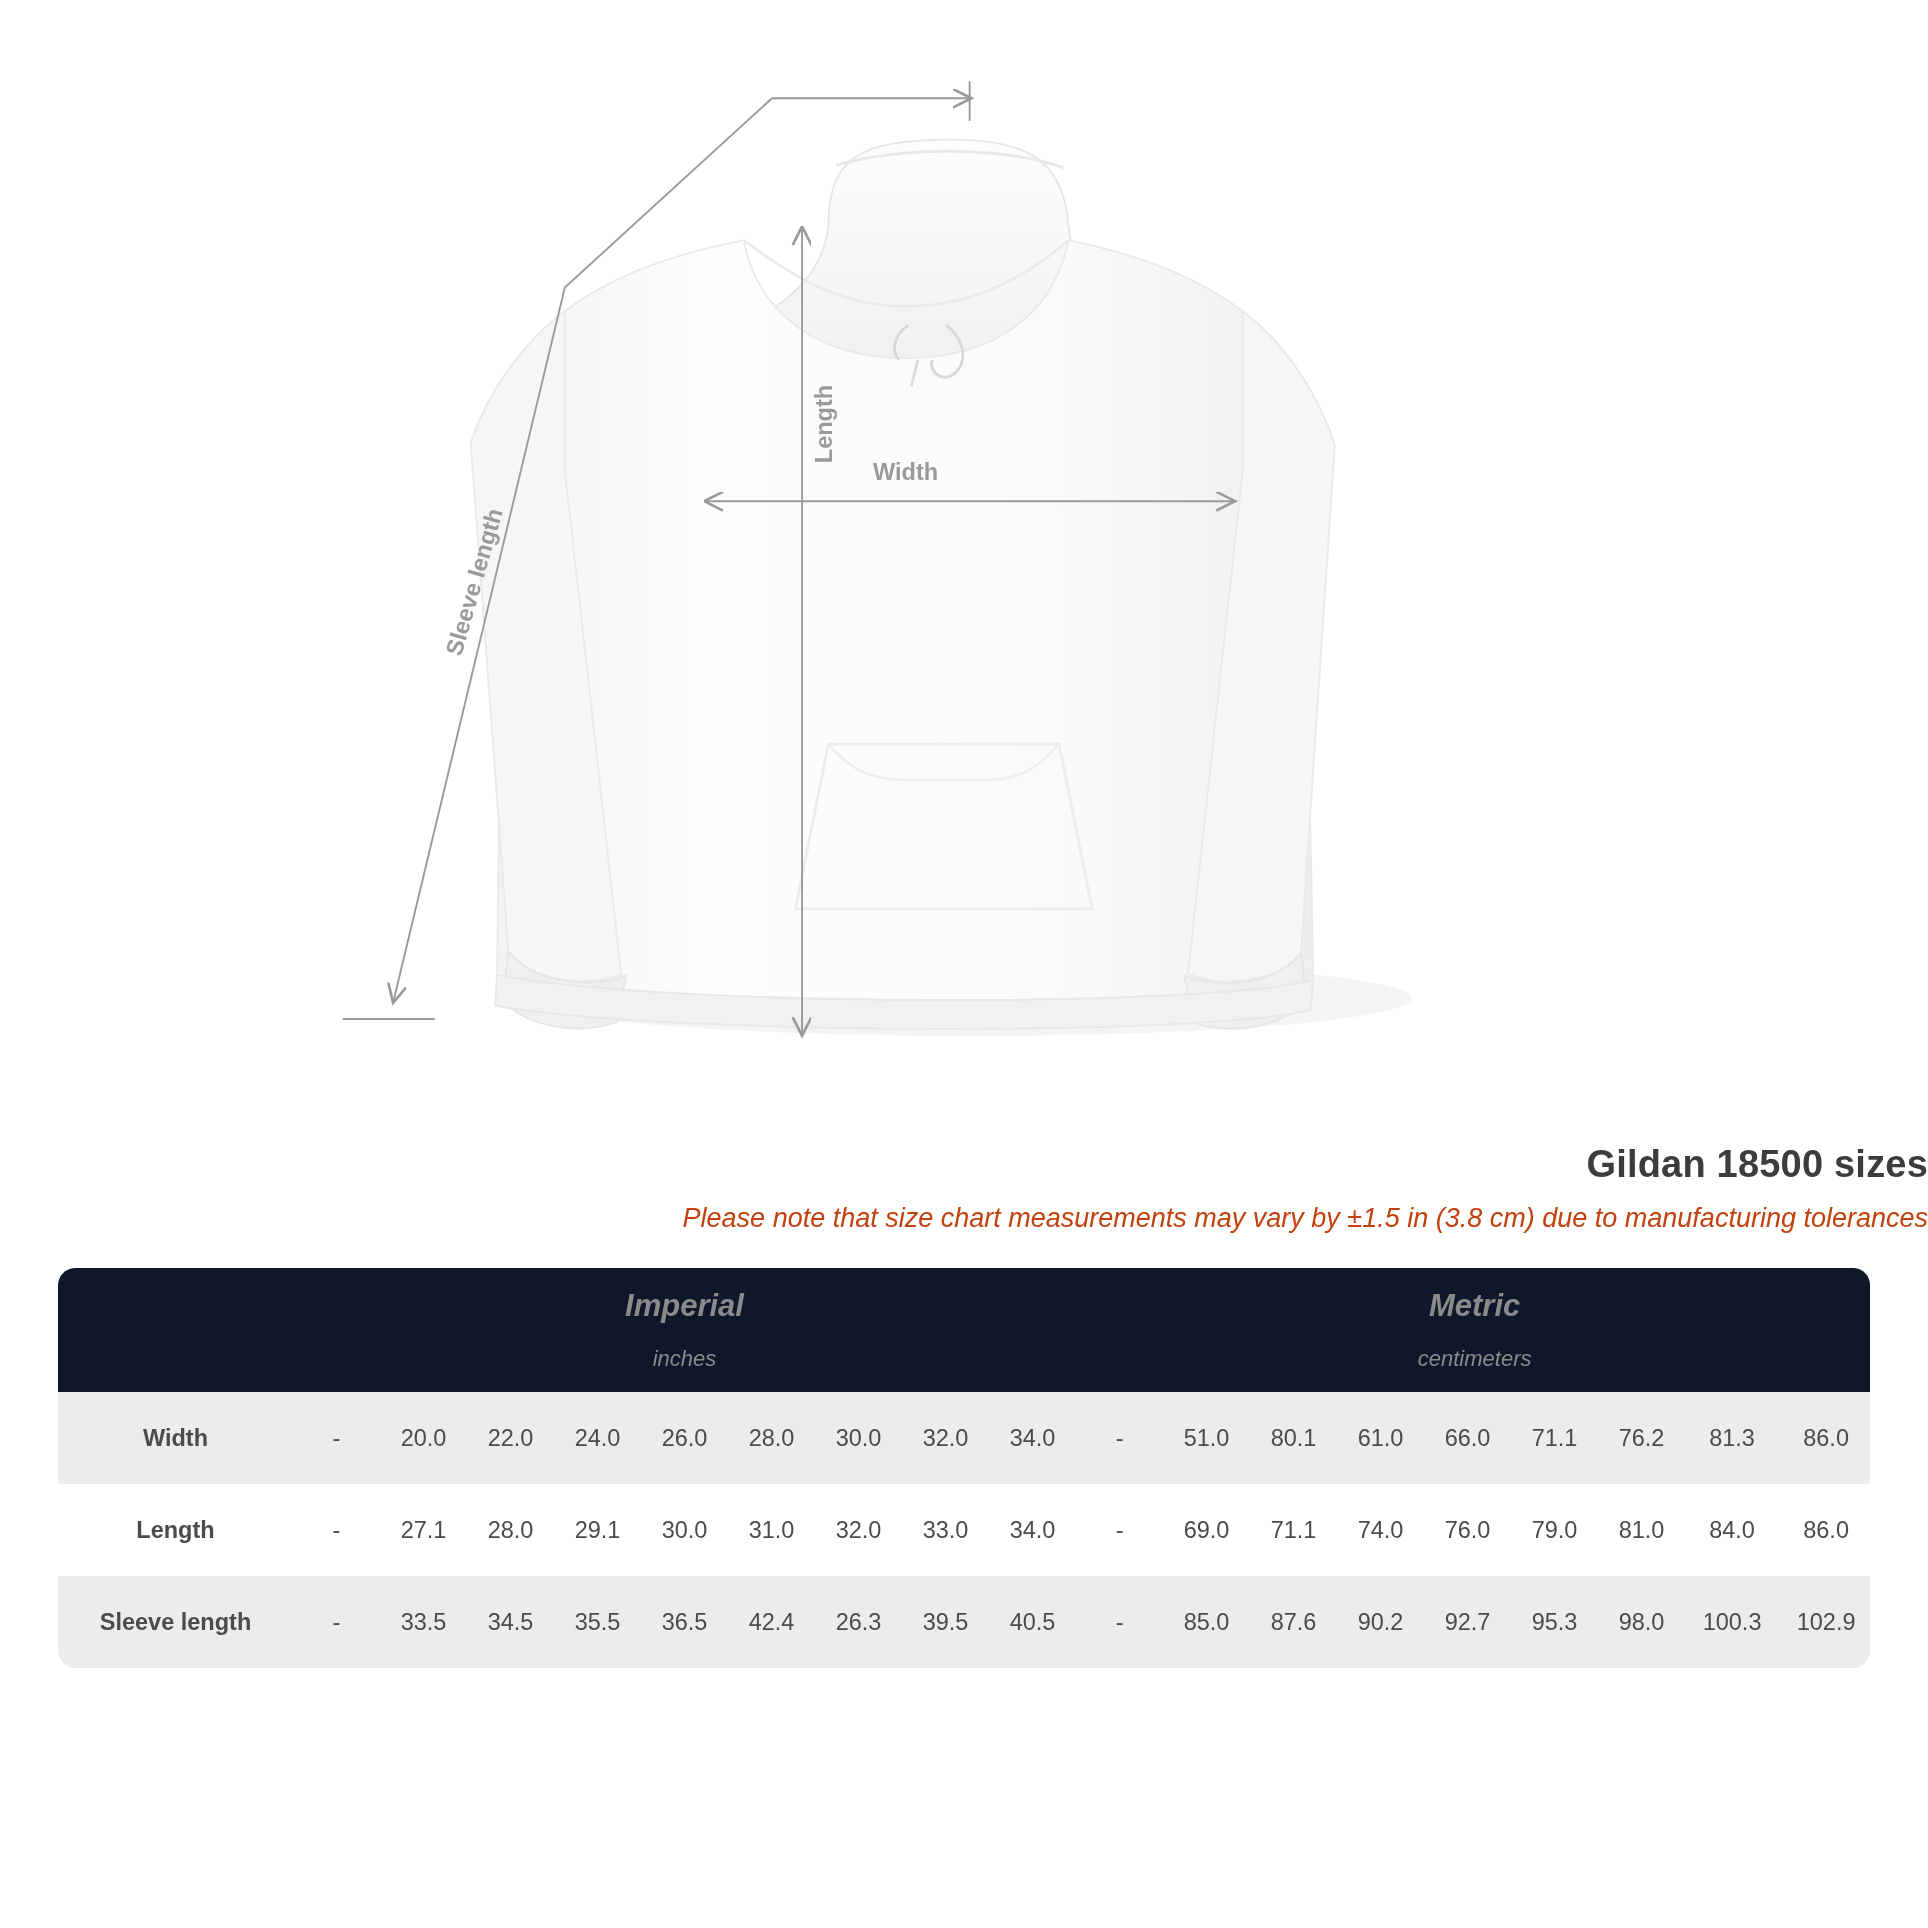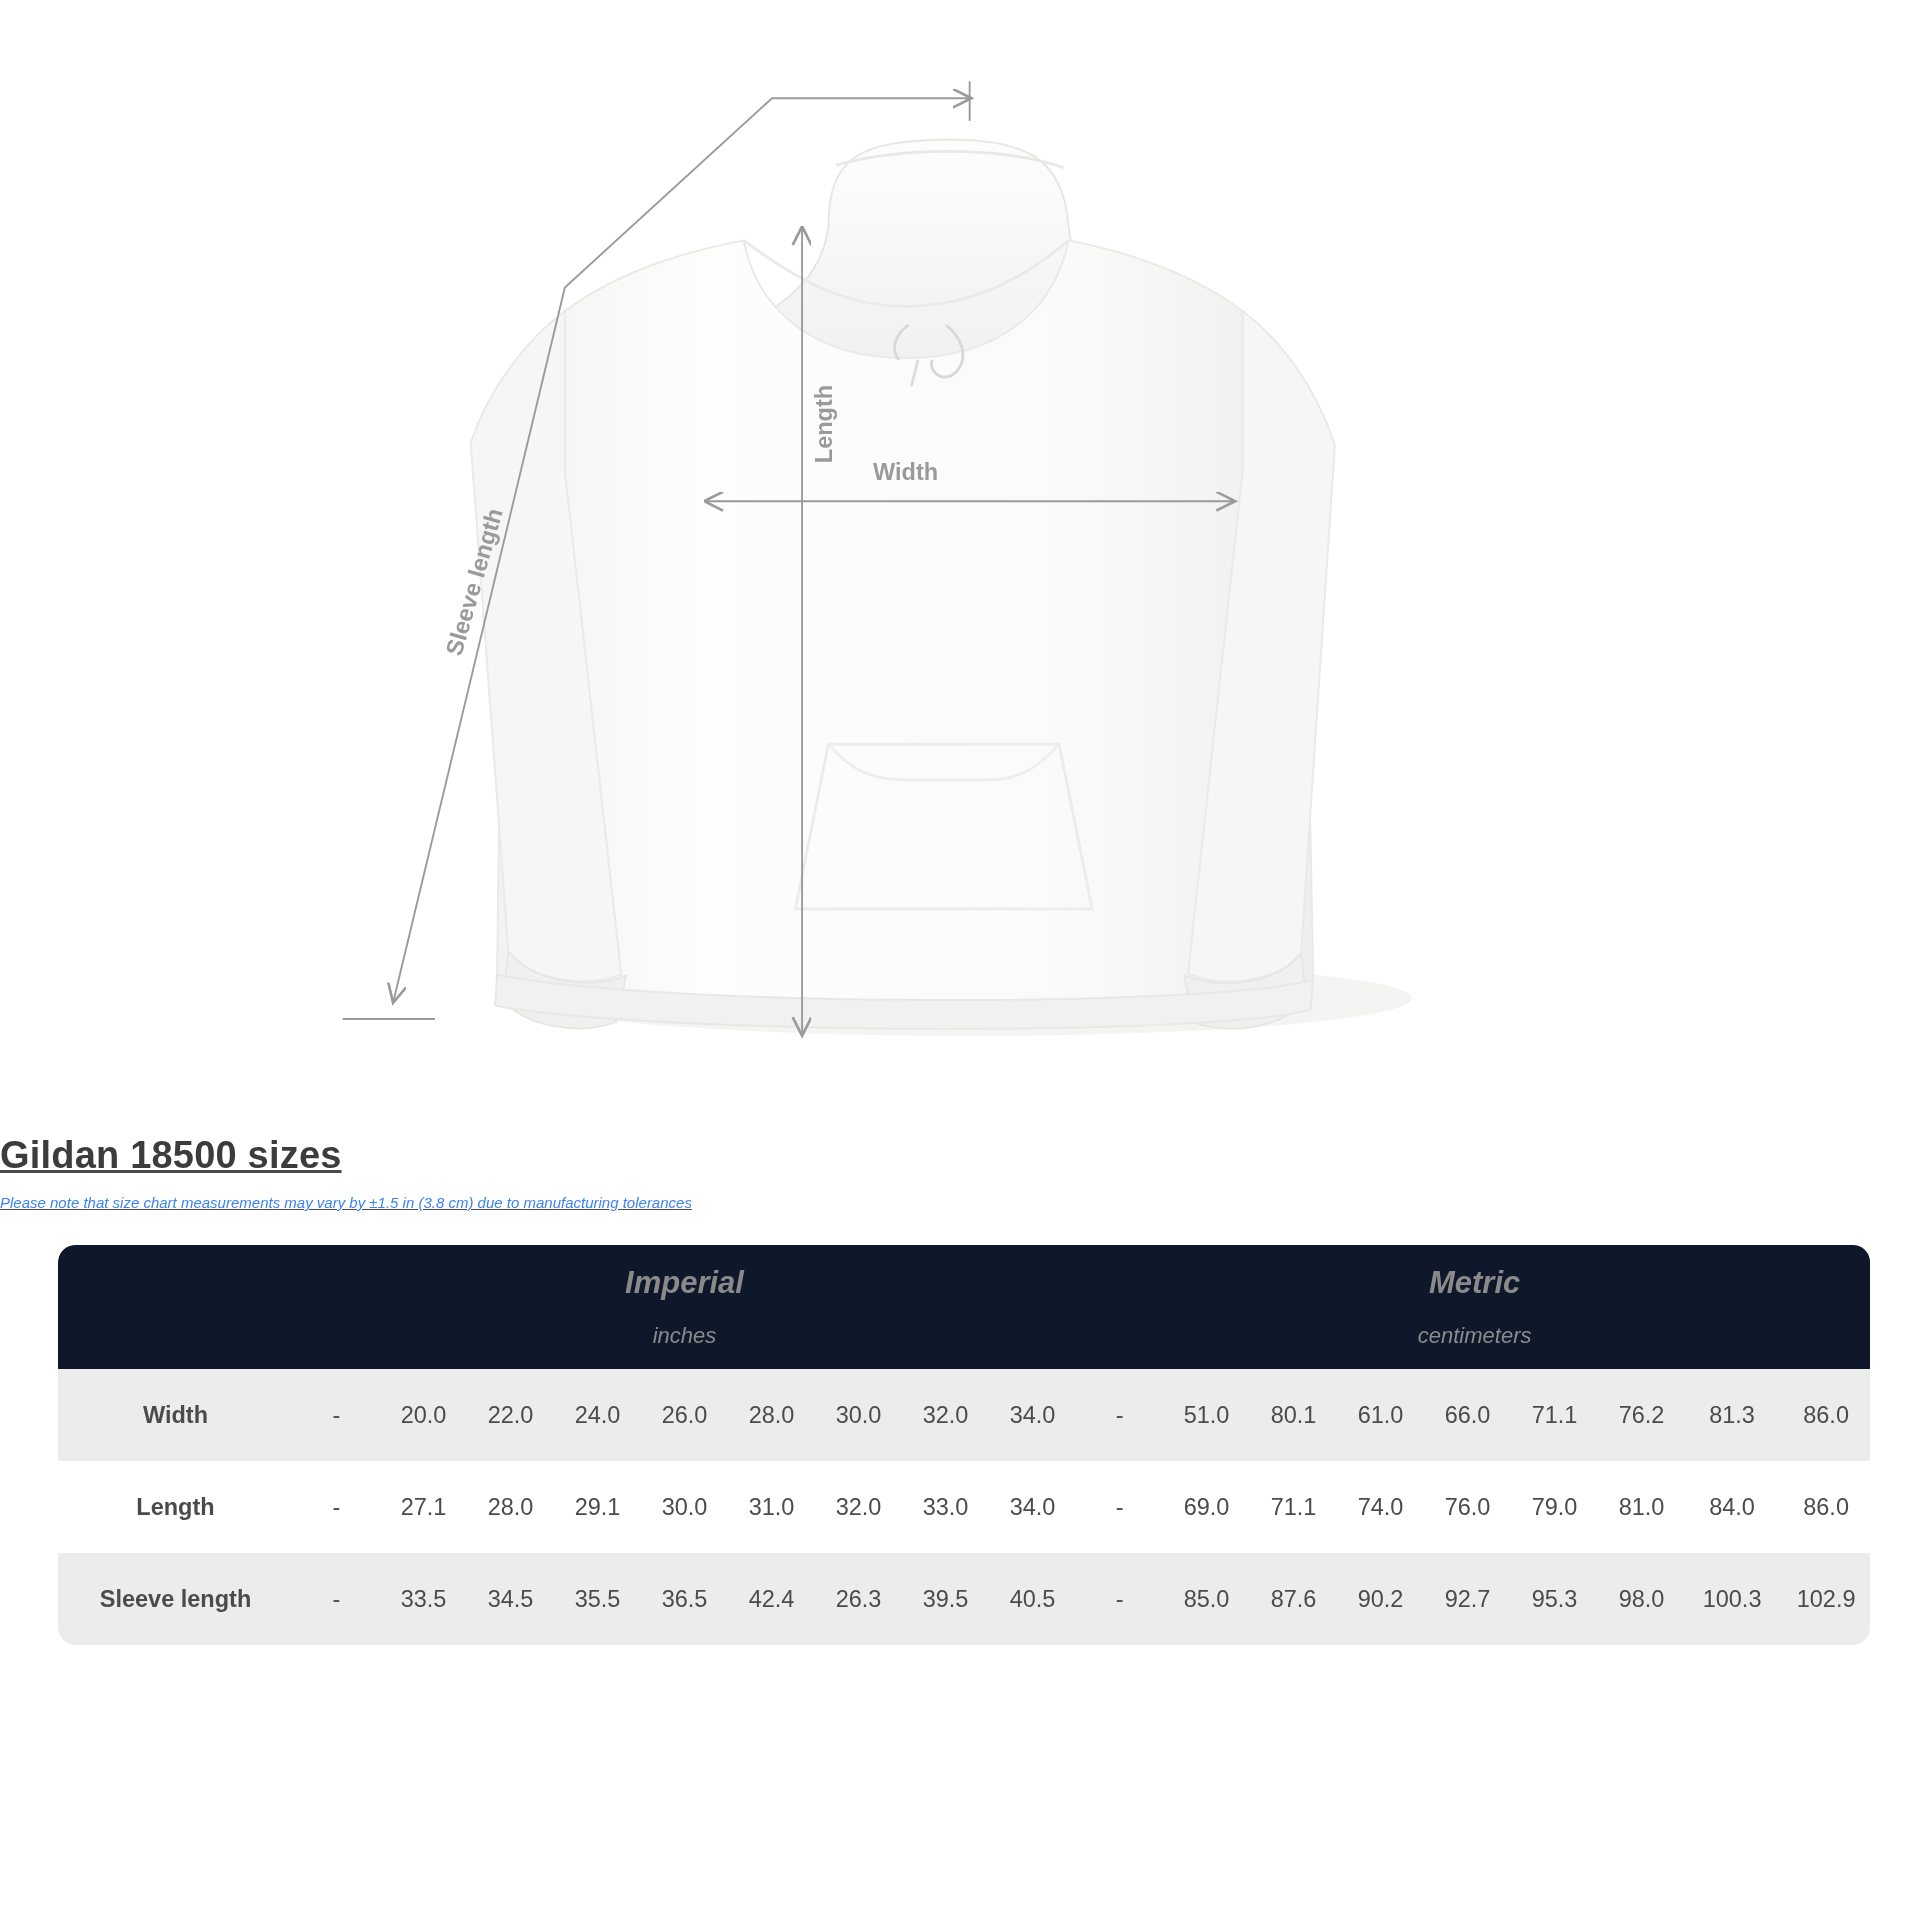--- a/index.html
+++ b/index.html
@@ -28,34 +28,33 @@
     height: 1121px;
   }
   .illustration svg {
     position: absolute;
     top: 0;
     left: 0;
   }
 
   
   .title-block {
-    text-align: left;
-    margin-top: 13px;
-    text-decoration: underline;
+    text-align: right;
+    margin-top: 22px;
   }
   .chart-title {
     font-size: 38px;
     font-weight: bold;
     color: #3c3c3c;
     letter-spacing: 0.2px;
   }
   .chart-note {
-    font-size: 15px;
+    font-size: 27px;
     font-style: italic;
-    color: #3b82f6;
+    color: #c2410c;
     margin-top: 17px;
   }
 
   
   .table-wrap {
     margin: 34px 58px 0 58px;
     border-radius: 17px;
     overflow: hidden;
   }
   table.size-table {

